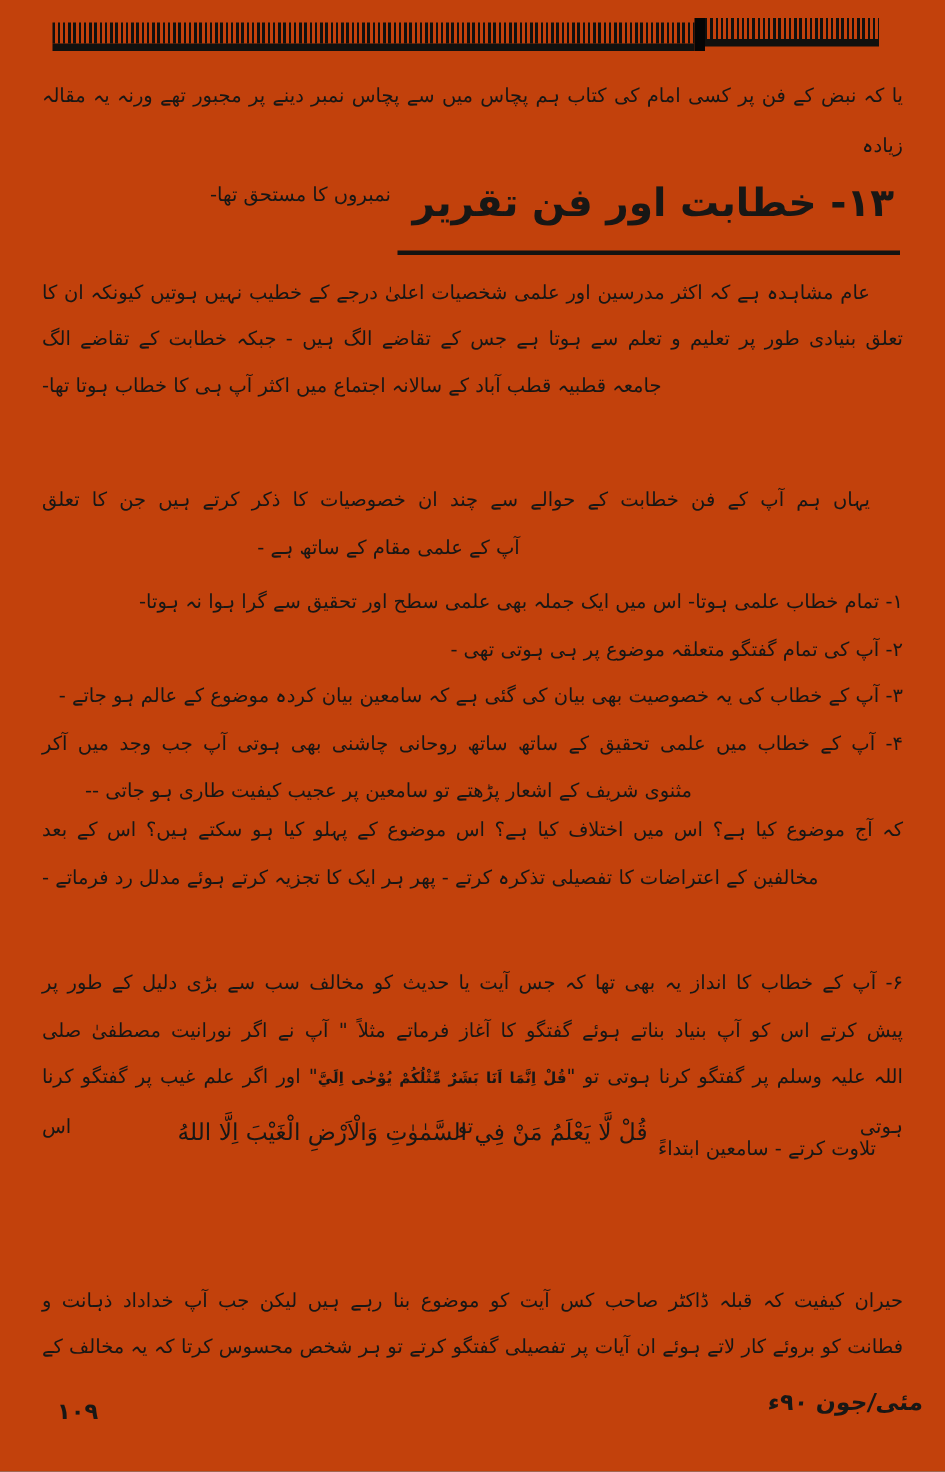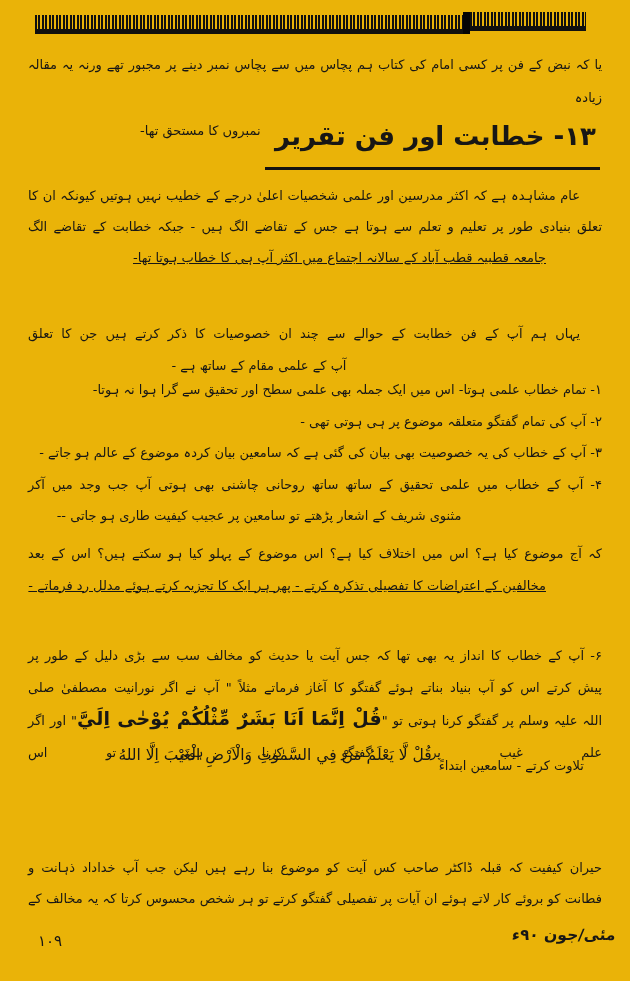--- a/index.html
+++ b/index.html
@@ -1,61 +1,61 @@
 <!DOCTYPE html>
 <html><head>
 <meta charset="utf-8">
 <style>
   html,body{margin:0;padding:0;background:#888;}
   .page{
     position:relative;
     width:630px;height:981px;
     margin:0 auto;
-    background:#eab308;
+    background:#c2410c;
     overflow:hidden;
     font-family:"DejaVu Sans",sans-serif;
     color:#181715;
   }
   
   .top-border{position:absolute;top:12px;left:35px;width:551px;height:22px;display:flex;align-items:flex-start;}
   .tb-part{display:flex;flex-direction:column;}
   .tb-teeth{height:14px;background:repeating-linear-gradient(90deg,#11100e 0 1.6px,rgba(0,0,0,0) 1.6px 3.5px);}
   .tb-bar{height:4.5px;background:#11100e;}
   .tb-left{width:428px;padding-top:3px;}
   .tb-spike{width:7px;height:22px;background:#050505;}
   .tb-right{flex:1;padding-top:0;}
   
   .block{position:absolute;left:28px;right:28px;}
   .ln{direction:rtl;unicode-bidi:embed;font-size:13px;line-height:31px;letter-spacing:0;}
   .j{text-align:justify;text-align-last:justify;}
   .i{padding-right:22px;}
   .r{text-align:right;}
   .l{text-align:left;padding-left:112px;}
-  .c1{text-align:right;padding-left:0;padding-right:56px;text-decoration:underline;}
+  .c1{text-align:left;padding-left:0;padding-right:56px;}
   .c2{text-align:center;padding-right:112px;}
   .vline{text-align:right;white-space:nowrap;}
   .bv{font-weight:normal;font-size:15.5px;margin:0 7px;display:inline-block;}
-  .b-inline{font-weight:bold;font-size:19px;}
+  .b-inline{font-weight:bold;font-size:10px;}
   .raised{position:relative;top:-10px;}
   
   .pos-intro{top:48px;}  .pos-intro .ln{line-height:33px;}
   .heading{position:absolute;top:118px;right:30px;text-align:right;}
   .heading span{display:inline-block;font-size:26px;font-weight:bold;line-height:36px;
                 border-bottom:3.5px solid #141311;padding:0 4px 13px 10px;direction:rtl;}
   .pos-para1{top:180px;}
   .pos-para2{top:306px;margin-top:12px;} .pos-para2 .ln{line-height:32px;}
-  .pos-features{top:374px;} .pos-features .ln{line-height:31.5px;}
+  .pos-features{top:386px;} .pos-features .ln{line-height:31.5px;}
   .pos-item5{top:538px;}  .pos-item5 .ln{line-height:31.5px;}
   .pos-item6{top:640px;}  .pos-item6 .ln{line-height:31.5px;}
   .pos-verse1{top:748px;} .pos-verse1 .ln{line-height:34px;padding-right:18px;}
   .pos-verse2{top:790px;} .pos-verse2 .ln{line-height:34px;padding-right:30px;}
   .pos-outro{top:852px;}
   
   .footer{position:absolute;left:0;right:0;top:924px;height:44px;}
-  .pageno{position:absolute;left:38px;top:8px;font-size:15px;font-weight:normal;letter-spacing:2px;direction:rtl;}
+  .pageno{position:absolute;left:38px;top:8px;font-size:15px;font-weight:bold;letter-spacing:2px;direction:rtl;}
   .issue{position:absolute;right:14px;top:2px;font-size:15.5px;font-weight:bold;direction:rtl;transform:skewX(-6deg);}
 </style>
 </head>
 <body>
 
 <div class="page">
 
   <div class="top-border">
     <div class="tb-part tb-left">
       <div class="tb-teeth"></div>

